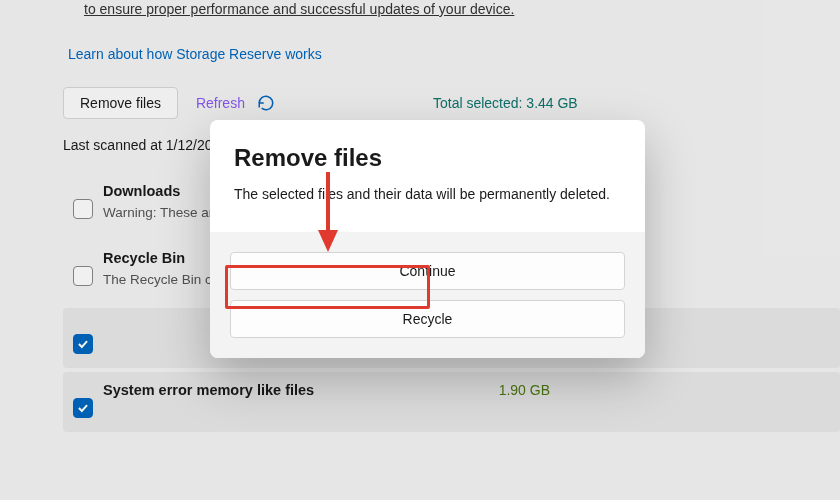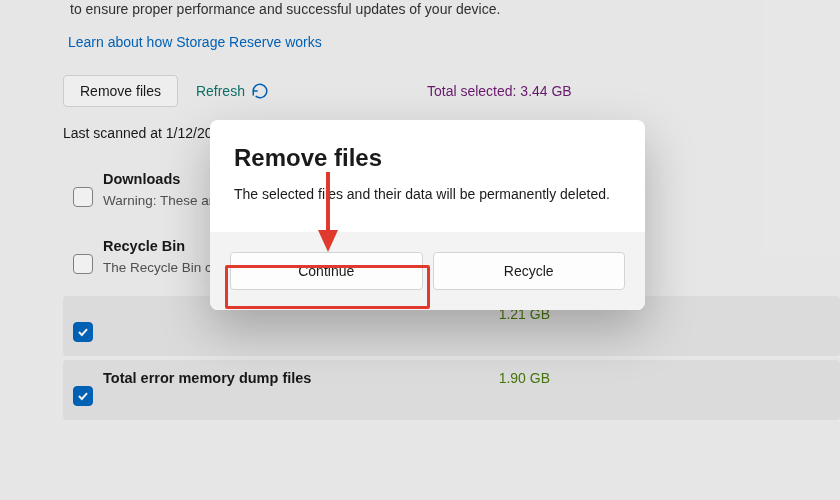--- a/index.html
+++ b/index.html
@@ -12,28 +12,29 @@
       position: relative;
       color: #1a1a1a;
       font-size: 14px;
     }
     .page {
       padding: 0 0 0 63px;
       position: relative;
     }
     .intro-text {
       color: #333;
-      margin: 0 20px 6px 7px;
+      margin: 0 20px 6px 21px;
       line-height: 1.4;
+      text-decoration: underline;
     }
     .learn-link {
       color: #0067c0;
       text-decoration: none;
       display: inline-block;
-      margin: 8px 0 25px 5px;
+      margin: 20px 0 25px 5px;
       font-size: 14px;
       text-align: center;
     }
     .toolbar {
       display: flex;
       align-items: center;
       gap: 18px;
       margin-bottom: 18px;
     }
     .remove-btn {
@@ -42,29 +43,29 @@
       border-radius: 4px;
       padding: 7px 16px;
       font-size: 14px;
       color: #1a1a1a;
       font-family: inherit;
       cursor: pointer;
     }
     .refresh-wrap {
       display: flex;
       align-items: center;
-      gap: 6px;
-      color: #0f766e;
+      gap: 12px;
+      color: #8b5cf6;
       cursor: pointer;
     }
     .refresh-label { font-size: 14px; }
     .refresh-icon svg { display: block; }
     .total {
       margin-left: 140px;
-      color: #701a75;
+      color: #0f766e;
       font-size: 14px;
     }
     .last-scanned {
       color: #1a1a1a;
       margin: 0 0 20px 0;
     }
     .items { margin-left: 0; }
     .item {
       display: flex;
       align-items: flex-start;
@@ -143,20 +144,21 @@
     }
     .modal-text {
       font-size: 14px;
       color: #1a1a1a;
     }
     .modal-bottom {
       background: #f3f3f3;
       padding: 20px 20px;
       display: flex;
       gap: 10px;
+      flex-direction: column;
     }
     .modal-btn {
       flex: 1;
       padding: 10px 0;
       background: #fdfdfd;
       border: 1px solid #d4d4d4;
       border-radius: 4px;
       font-size: 14px;
       font-family: inherit;
       cursor: pointer;
@@ -227,21 +229,21 @@
       <div class="item-size">1.21 GB</div>
     </div>
 
     <div class="item selected">
       <div class="checkbox checked">
         <svg width="14" height="14" viewBox="0 0 24 24" fill="none" stroke="#fff" stroke-width="3.5">
             <polyline points="5 12 10 17 19 7"></polyline>
           </svg>
       </div>
       <div class="item-body">
-        <div class="item-title">Total error memory dump files</div>
+        <div class="item-title">System error memory like files</div>
         <div class="item-desc"></div>
       </div>
       <div class="item-size">1.90 GB</div>
     </div>
 
   </div>
 </div>
 
 <div class="modal-backdrop">
   <div class="modal">

